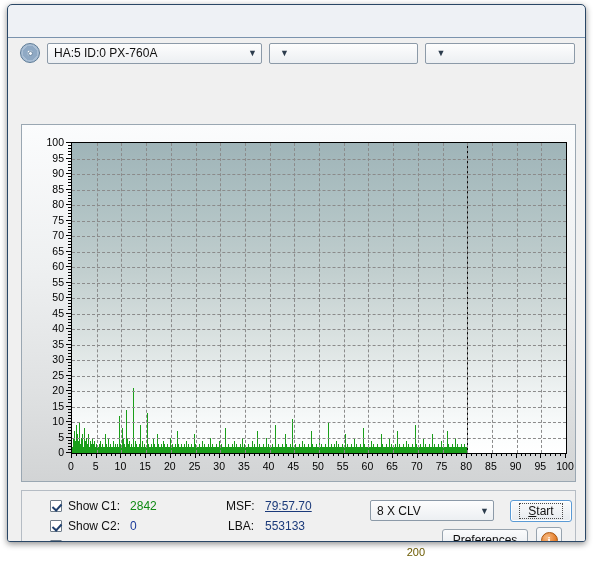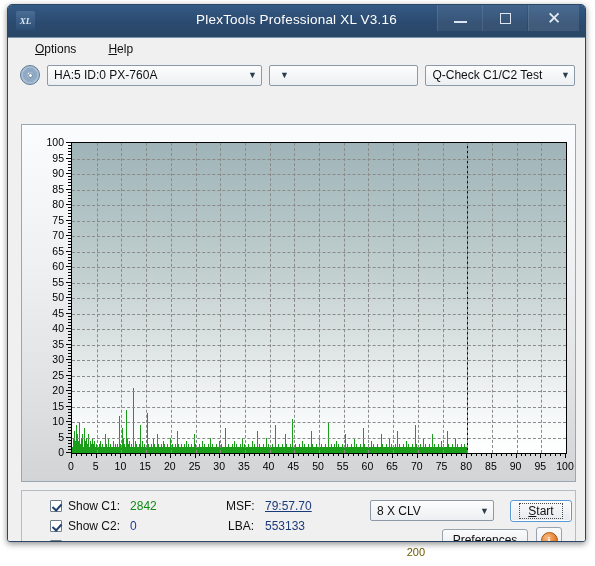--- a/index.html
+++ b/index.html
@@ -208,52 +208,34 @@
 <body>
 
 <div id="desktop">
   <div id="bg-window">
     <div id="bg-chart-num">200</div>
   </div>
 </div>
 
 <div id="window">
 
-  <div id="titlebar">
-    <div id="app-icon">XL</div>
-    <div id="title-text">PlexTools Professional XL V3.16</div>
-    <div class="wbtn" id="btn-min">
-      <span class="minicon"></span>
-    </div>
-    <div class="wbtn" id="btn-max">
-      <span class="sqicon"></span>
-    </div>
-    <div class="wbtn" id="btn-close">
-      <span class="x">✕</span>
-    </div>
-  </div>
 
   <div id="client">
 
-    <div id="menubar">
-      <div class="menu-item"><u>O</u>ptions</div>
-      <div class="menu-item"><u>H</u>elp</div>
-    </div>
 
     <div id="toolbar">
       <div id="disc-icon"></div>
       <div class="sel" id="sel-drive">
         <span class="lbl">HA:5 ID:0  PX-760A</span>
         <span class="arrow">▼</span>
       </div>
       <div class="sel" id="sel-func">
         <span class="arrow">▼</span>
       </div>
       <div class="sel" id="sel-test">
-        <span class="lbl">Q-Check C1/C2 Test</span>
         <span class="arrow">▼</span>
       </div>
     </div>
 
     <div id="chart-panel">
       <div id="plot-wrap">
         <div id="plot">
           <div id="bars">
               <div class="bar" style="left: 0px; height: 3.1px; background: rgb(26, 158, 26);"></div>
               <div class="bar" style="left: 0.292433px; height: 6.2px; background: rgb(26, 158, 26);"></div>

